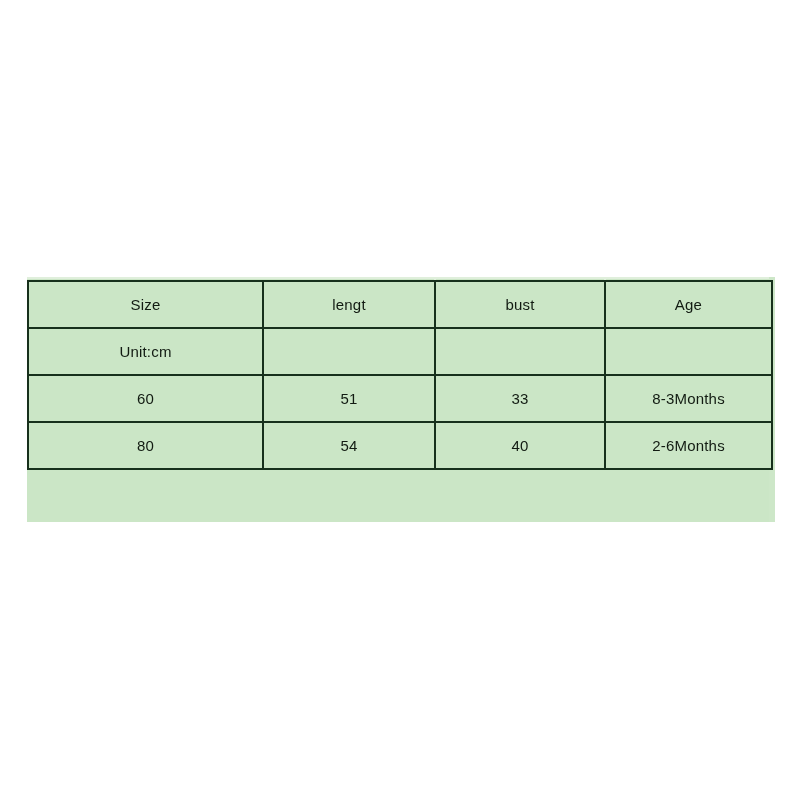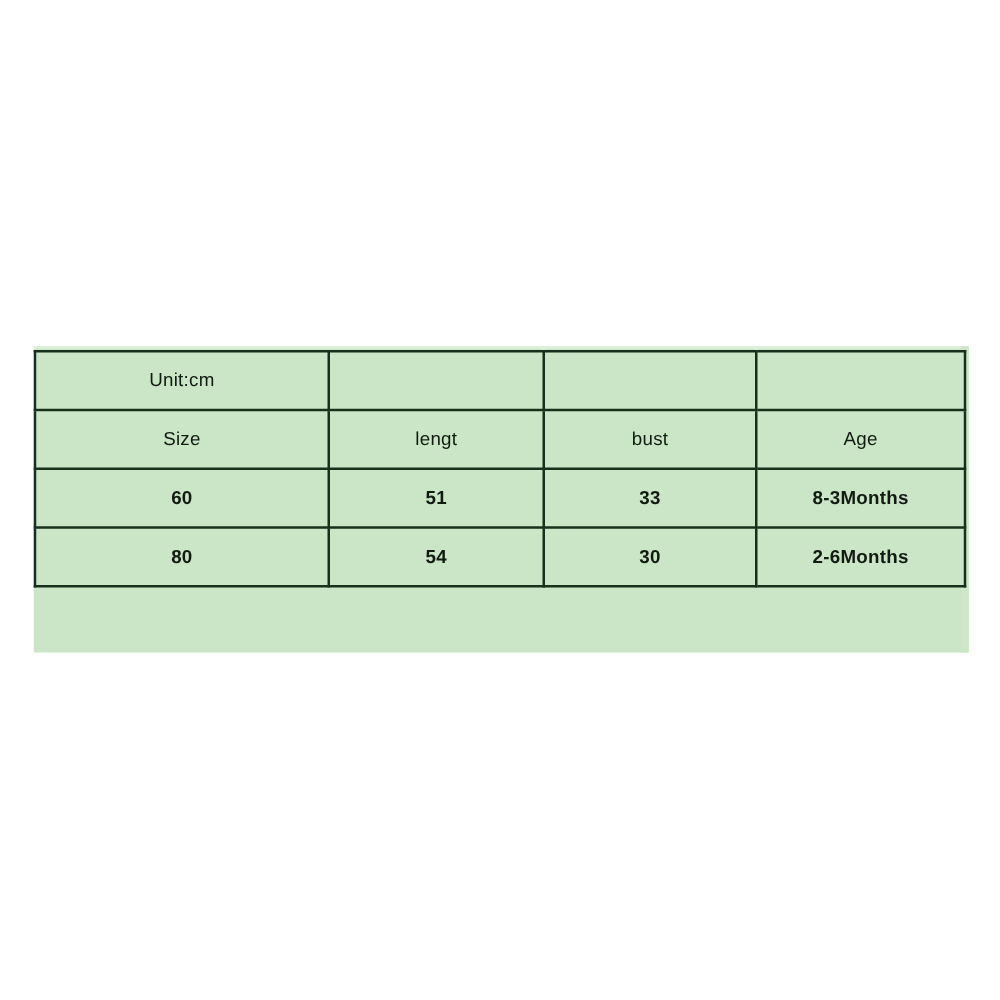--- a/index.html
+++ b/index.html
@@ -93,21 +93,21 @@
   td.blank-cell {
     border: none;
     background: transparent;
   }
 
   td.head-cell {
     font-weight: 400;
     font-size: 15px;
   }
   td.data-cell {
-    font-weight: 700;
+    font-weight: 400;
     font-size: 15px;
   }
 </style>
 </head>
 <body>
 
 <div id="stage">
 
   <div class="sheet-band"></div>
   <div class="sheet-gridline-v" style="left:434px;"></div>
@@ -118,39 +118,39 @@
 
   <table class="size-chart">
     <colgroup>
       <col class="c1">
         <col class="c2">
         <col class="c3">
         <col class="c4">
     </colgroup>
     <tbody>
       <tr>
+        <td class="head-cell">Size</td>
+        <td class="head-cell">lengt</td>
+        <td class="head-cell">bust</td>
+        <td class="head-cell">Age</td>
+      </tr>
+      <tr>
         <td class="unit-cell">Unit:cm</td>
         <td class="blank-cell"></td>
         <td class="blank-cell"></td>
         <td class="blank-cell"></td>
-      </tr>
-      <tr>
-        <td class="head-cell">Size</td>
-        <td class="head-cell">lengt</td>
-        <td class="head-cell">bust</td>
-        <td class="head-cell">Age</td>
       </tr>
       <tr>
         <td class="data-cell">60</td>
         <td class="data-cell">51</td>
         <td class="data-cell">33</td>
         <td class="data-cell">8-3Months</td>
       </tr>
       <tr>
         <td class="data-cell">80</td>
         <td class="data-cell">54</td>
-        <td class="data-cell">30</td>
+        <td class="data-cell">40</td>
         <td class="data-cell">2-6Months</td>
       </tr>
     </tbody>
   </table>
 
 </div>
 
 </body></html>

